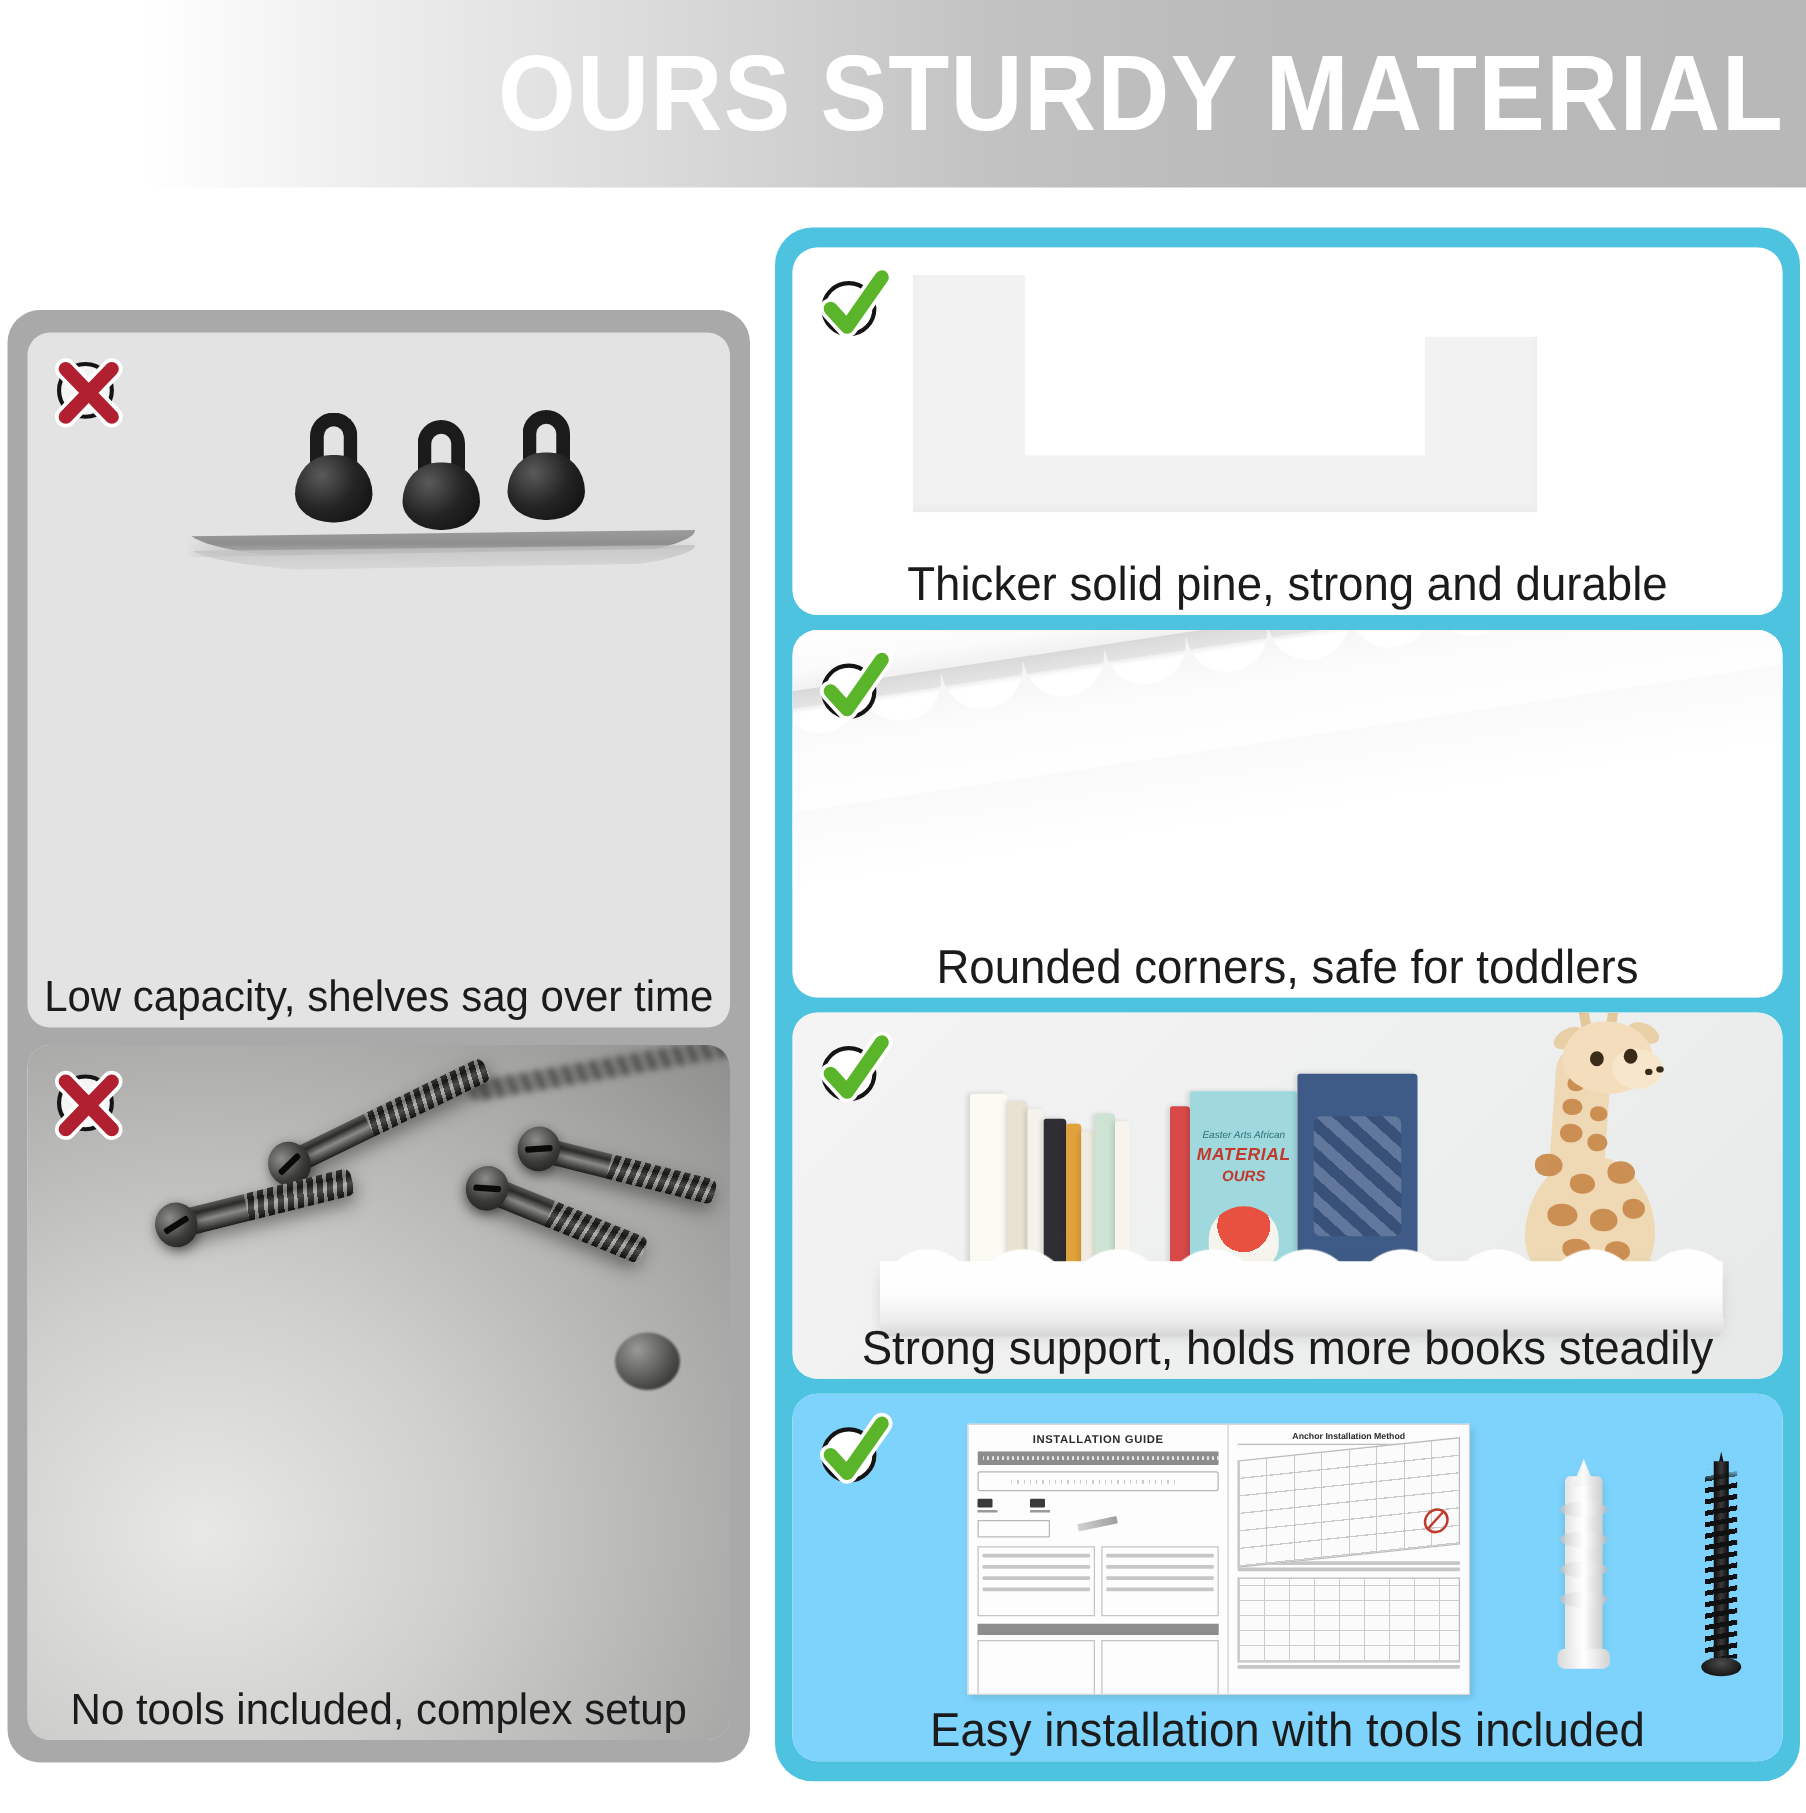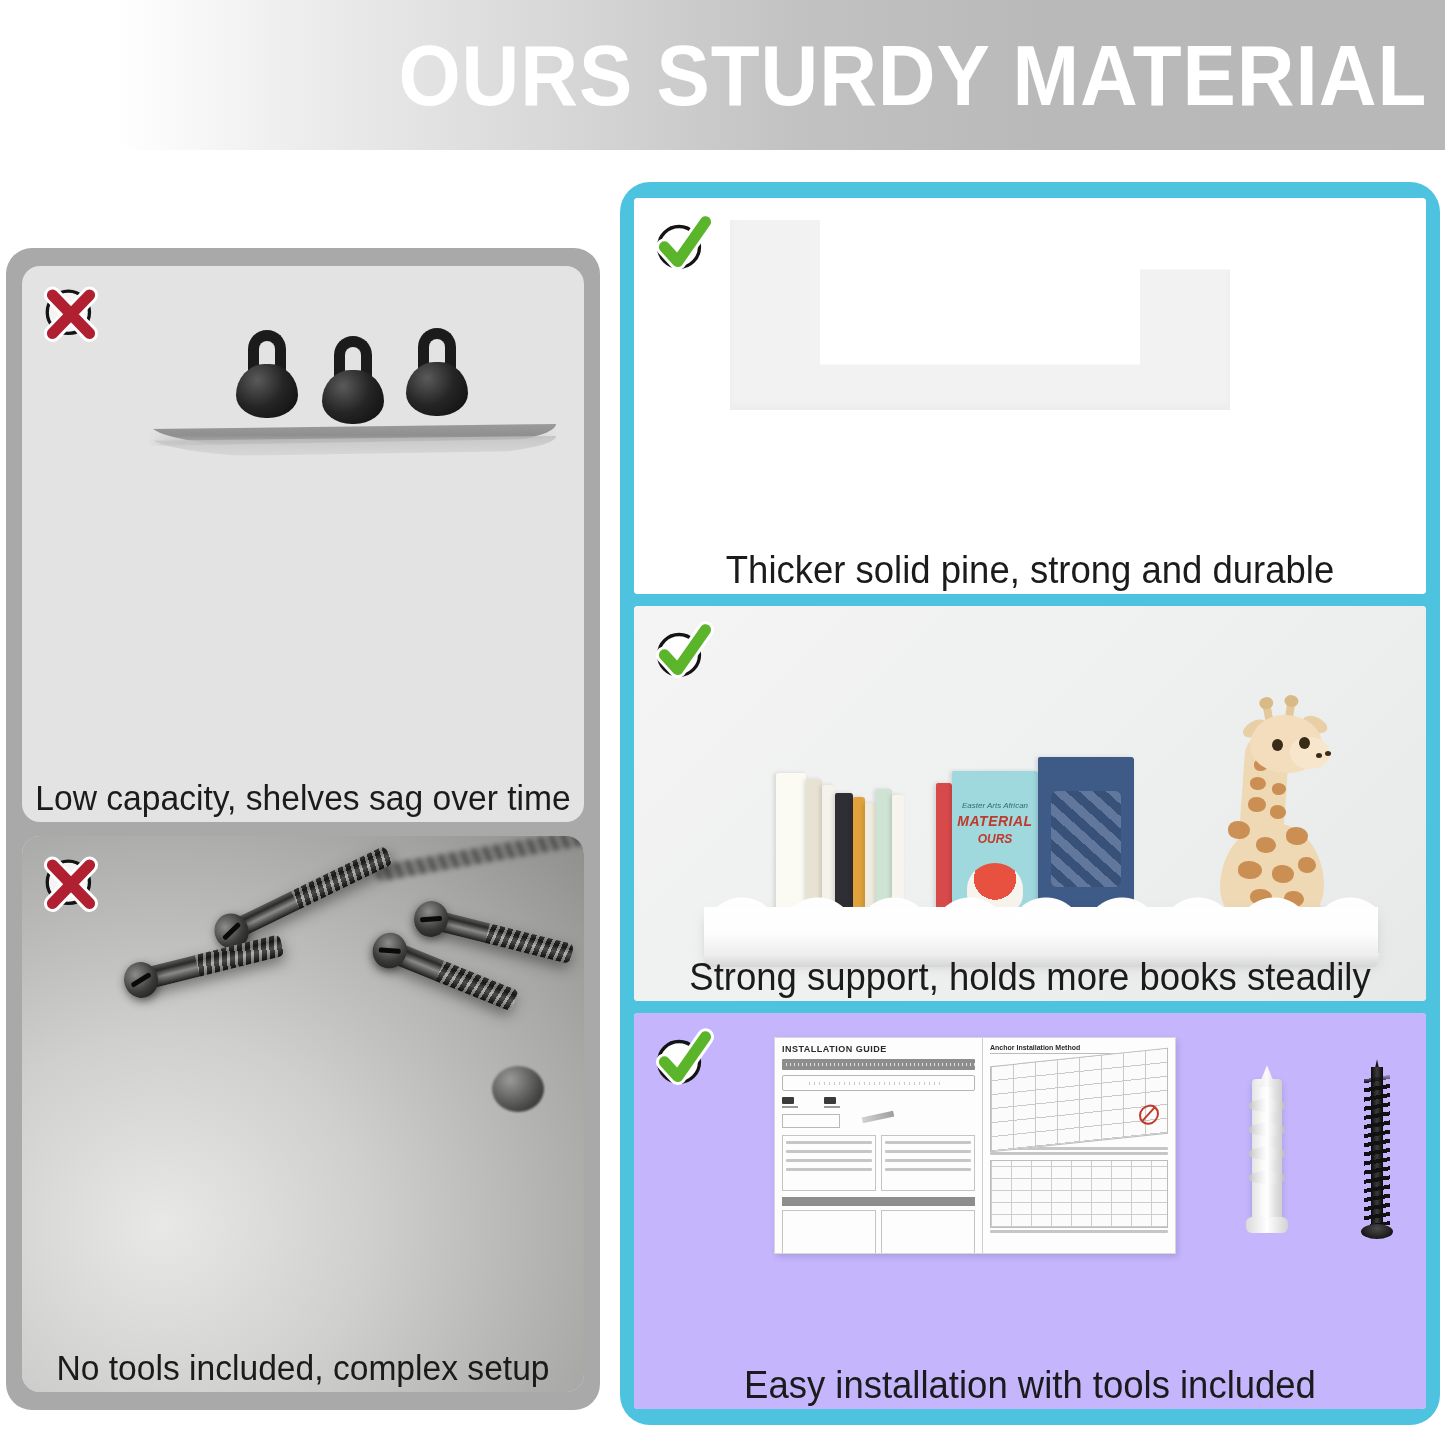--- a/index.html
+++ b/index.html
@@ -75,21 +75,21 @@
     position: relative;
     background: #e3e3e3;
     border-radius: 18px;
     overflow: hidden;
     flex: 1 1 0;
     min-height: 0;
   }
   .pro-card {
     position: relative;
     background: #ffffff;
-    border-radius: 4px;
+    border-radius: 20px;
     overflow: hidden;
     flex: 1 1 0;
     min-height: 0;
   }
 
   .card-caption {
     position: absolute;
     left: 0;
     right: 0;
     bottom: 6px;
@@ -352,21 +352,21 @@
     mask-size: 76px 50px; mask-repeat: repeat-x;
   }
   .shelf-lip {
     position: absolute; left: 70px; right: 48px; bottom: 34px; height: 14px;
     background: linear-gradient(to bottom,#f0f0f0,#d6d6d6);
     border-radius: 0 0 3px 3px;
     transform: skewX(-14deg);
   }
 
   
-  .manual-scene { position: absolute; inset: 0; background: #c4b5fd; }
+  .manual-scene { position: absolute; inset: 0; background: #7dd3fc; text-align: center; }
   .manual-sheet {
     position: absolute; left: 140px; top: 24px; width: 400px; height: 215px;
     background: #fdfdfd; border: 1px solid #d7d7d7;
     box-shadow: 2px 3px 6px rgba(0,0,0,.12);
     display: flex; font-size: 5px; overflow: hidden;
   }
   .ms-left  { width: 52%; border-right: 1px solid #cfcfcf; padding: 6px 7px; box-sizing: border-box; }
   .ms-right { width: 48%; padding: 6px 7px; box-sizing: border-box; }
   .ms-title {
     font-size: 9px; font-weight: bold; color: #2a2a2a; letter-spacing: .5px;
@@ -556,20 +556,38 @@
     <div class="badge">
       <svg viewBox="0 0 100 100">
         <circle cx="44" cy="56" r="31" fill="#ffffff" stroke="#141414" stroke-width="5"></circle>
         <path d="M22 56 L42 78 L84 18" stroke="#ffffff" stroke-width="26" fill="none" stroke-linecap="round" stroke-linejoin="round"></path>
         <path d="M22 56 L42 78 L84 18" stroke="#5bb52b" stroke-width="17" fill="none" stroke-linecap="round" stroke-linejoin="round"></path>
       </svg>
     </div>
     <div class="card-caption">Thicker solid pine, strong and durable</div>
   </div>
 
+  <div class="pro-card">
+    <div class="scallop-wrap">
+      <div class="scallop-band">
+        <div class="scallop-top"></div>
+        <div class="scallop-shadowline"></div>
+        <div class="scallop-face"></div>
+        <div class="scallop-under"></div>
+      </div>
+    </div>
+    <div class="badge">
+      <svg viewBox="0 0 100 100">
+        <circle cx="44" cy="56" r="31" fill="#ffffff" stroke="#141414" stroke-width="5"></circle>
+        <path d="M22 56 L42 78 L84 18" stroke="#ffffff" stroke-width="26" fill="none" stroke-linecap="round" stroke-linejoin="round"></path>
+        <path d="M22 56 L42 78 L84 18" stroke="#5bb52b" stroke-width="17" fill="none" stroke-linecap="round" stroke-linejoin="round"></path>
+      </svg>
+    </div>
+    <div class="card-caption">Rounded corners, safe for toddlers</div>
+  </div>
 
   <div class="pro-card">
     <div class="shelf-scene">
       <div id="books-layer">
           <div class="book" style="left: 142px; bottom: 78px; width: 30px; height: 150px; background: rgb(251, 251, 244);"></div>
           <div class="book" style="left: 172px; bottom: 78px; width: 16px; height: 144px; background: rgb(232, 226, 210);"></div>
           <div class="book" style="left: 188px; bottom: 78px; width: 13px; height: 138px; background: rgb(244, 242, 234);"></div>
           <div class="book" style="left: 201px; bottom: 78px; width: 18px; height: 130px; background: rgb(46, 46, 52);"></div>
           <div class="book" style="left: 219px; bottom: 78px; width: 12px; height: 126px; background: rgb(226, 162, 59);"></div>
           <div class="book" style="left: 231px; bottom: 78px; width: 11px; height: 120px; background: rgb(240, 236, 224);"></div>

